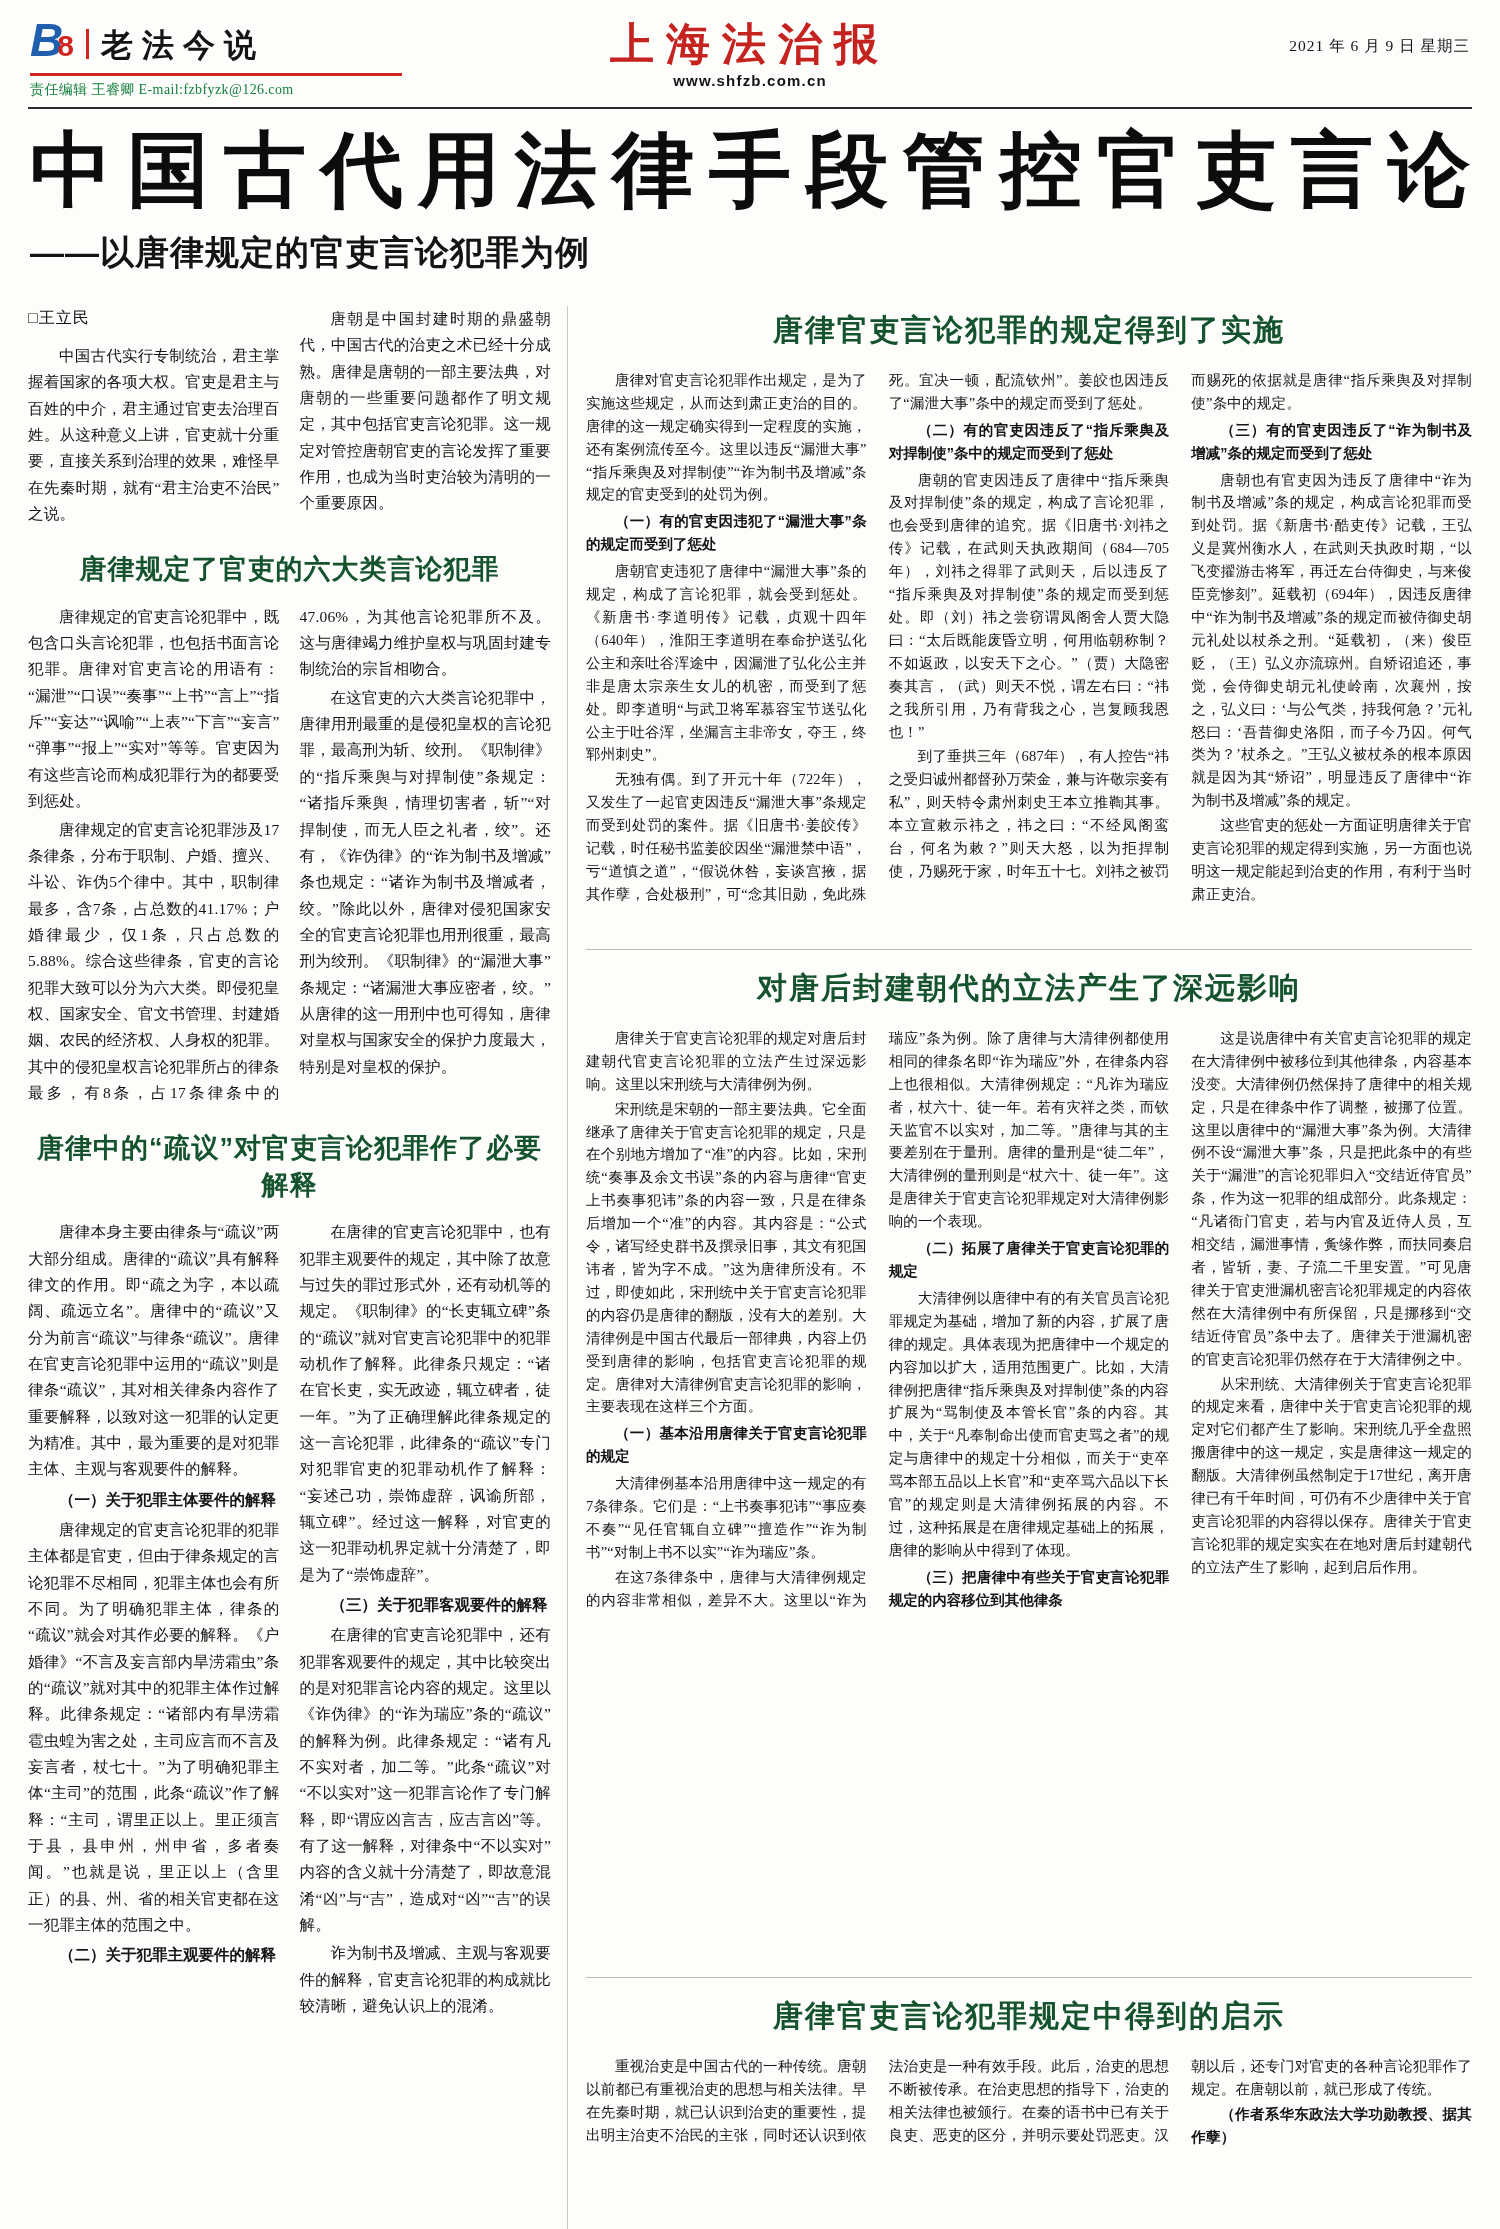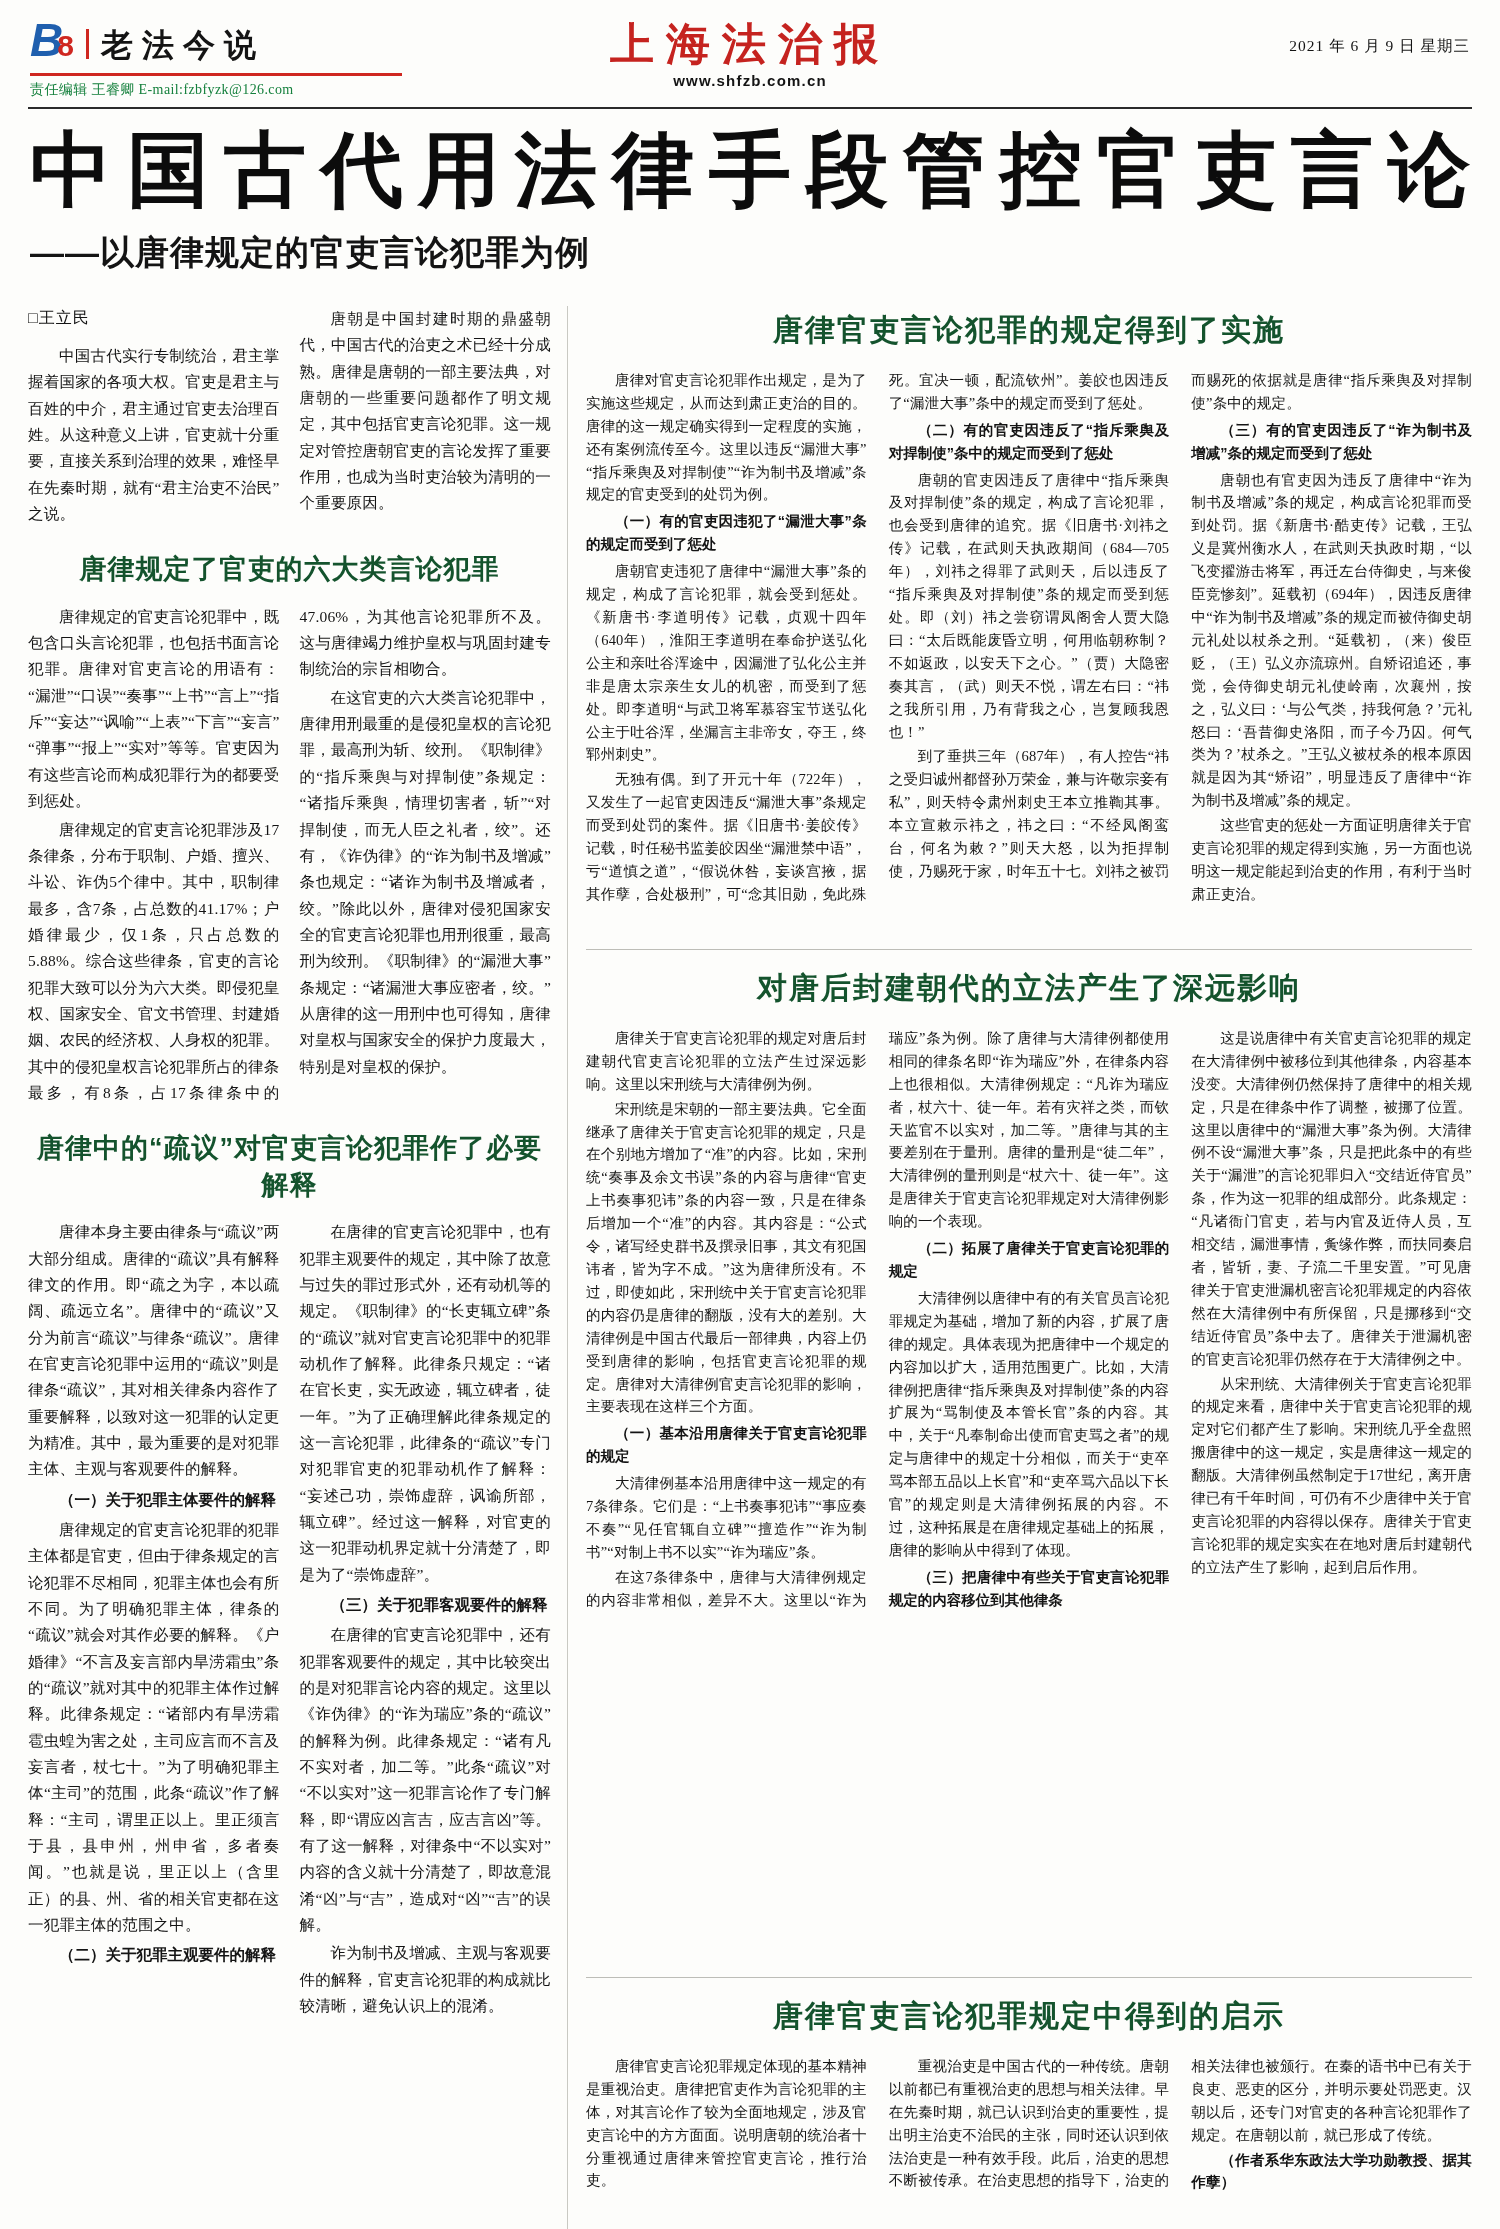--- a/index.html
+++ b/index.html
@@ -156,21 +156,20 @@
           <p class="p">这是说唐律中有关官吏言论犯罪的规定在大清律例中被移位到其他律条，内容基本没变。大清律例仍然保持了唐律中的相关规定，只是在律条中作了调整，被挪了位置。这里以唐律中的“漏泄大事”条为例。大清律例不设“漏泄大事”条，只是把此条中的有些关于“漏泄”的言论犯罪归入“交结近侍官员”条，作为这一犯罪的组成部分。此条规定：“凡诸衙门官吏，若与内官及近侍人员，互相交结，漏泄事情，夤缘作弊，而扶同奏启者，皆斩，妻、子流二千里安置。”可见唐律关于官吏泄漏机密言论犯罪规定的内容依然在大清律例中有所保留，只是挪移到“交结近侍官员”条中去了。唐律关于泄漏机密的官吏言论犯罪仍然存在于大清律例之中。</p>
           <p class="p">从宋刑统、大清律例关于官吏言论犯罪的规定来看，唐律中关于官吏言论犯罪的规定对它们都产生了影响。宋刑统几乎全盘照搬唐律中的这一规定，实是唐律这一规定的翻版。大清律例虽然制定于17世纪，离开唐律已有千年时间，可仍有不少唐律中关于官吏言论犯罪的内容得以保存。唐律关于官吏言论犯罪的规定实实在在地对唐后封建朝代的立法产生了影响，起到启后作用。</p>
         </div>
       </section>
 
       <div class="sec-divider"></div>
 
       <section class="sec sec-e">
         <h3 class="sec-heading right-heading">唐律官吏言论犯罪规定中得到的启示</h3>
         <div class="threecol">
-          <p class="p">唐律官吏言论犯罪规定体现的基本精神是重视治吏。唐律把官吏作为言论犯罪的主体，对其言论作了较为全面地规定，涉及官吏言论中的方方面面。说明唐朝的统治者十分重视通过唐律来管控官吏言论，推行治吏。</p>
           <p class="p">重视治吏是中国古代的一种传统。唐朝以前都已有重视治吏的思想与相关法律。早在先秦时期，就已认识到治吏的重要性，提出明主治吏不治民的主张，同时还认识到依法治吏是一种有效手段。此后，治吏的思想不断被传承。在治吏思想的指导下，治吏的相关法律也被颁行。在秦的语书中已有关于良吏、恶吏的区分，并明示要处罚恶吏。汉朝以后，还专门对官吏的各种言论犯罪作了规定。在唐朝以前，就已形成了传统。</p>
           <p class="p credit">（作者系华东政法大学功勋教授、据其作孽）</p>
         </div>
       </section>
 
     </div>
   </div>
 </div>
 
 </body></html>

